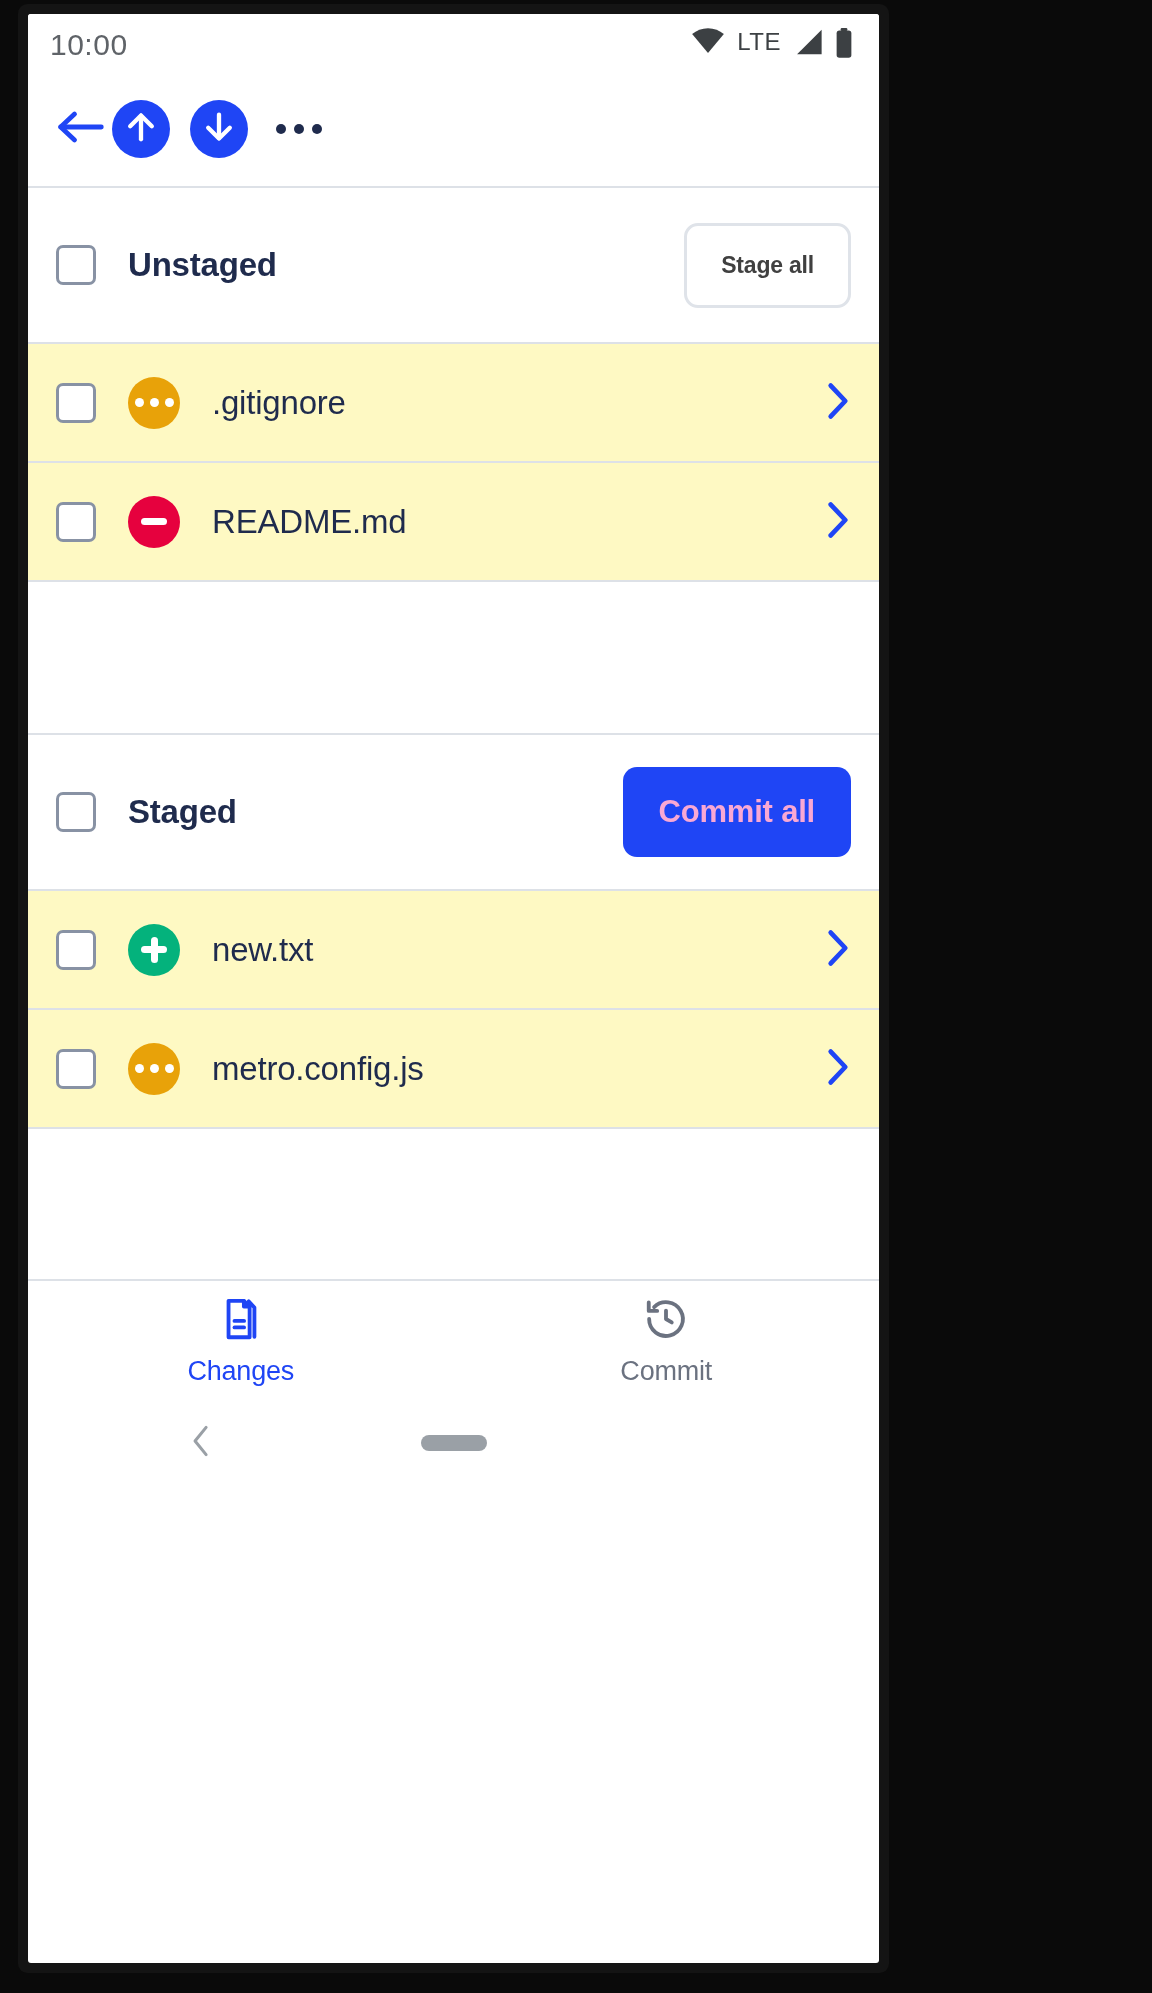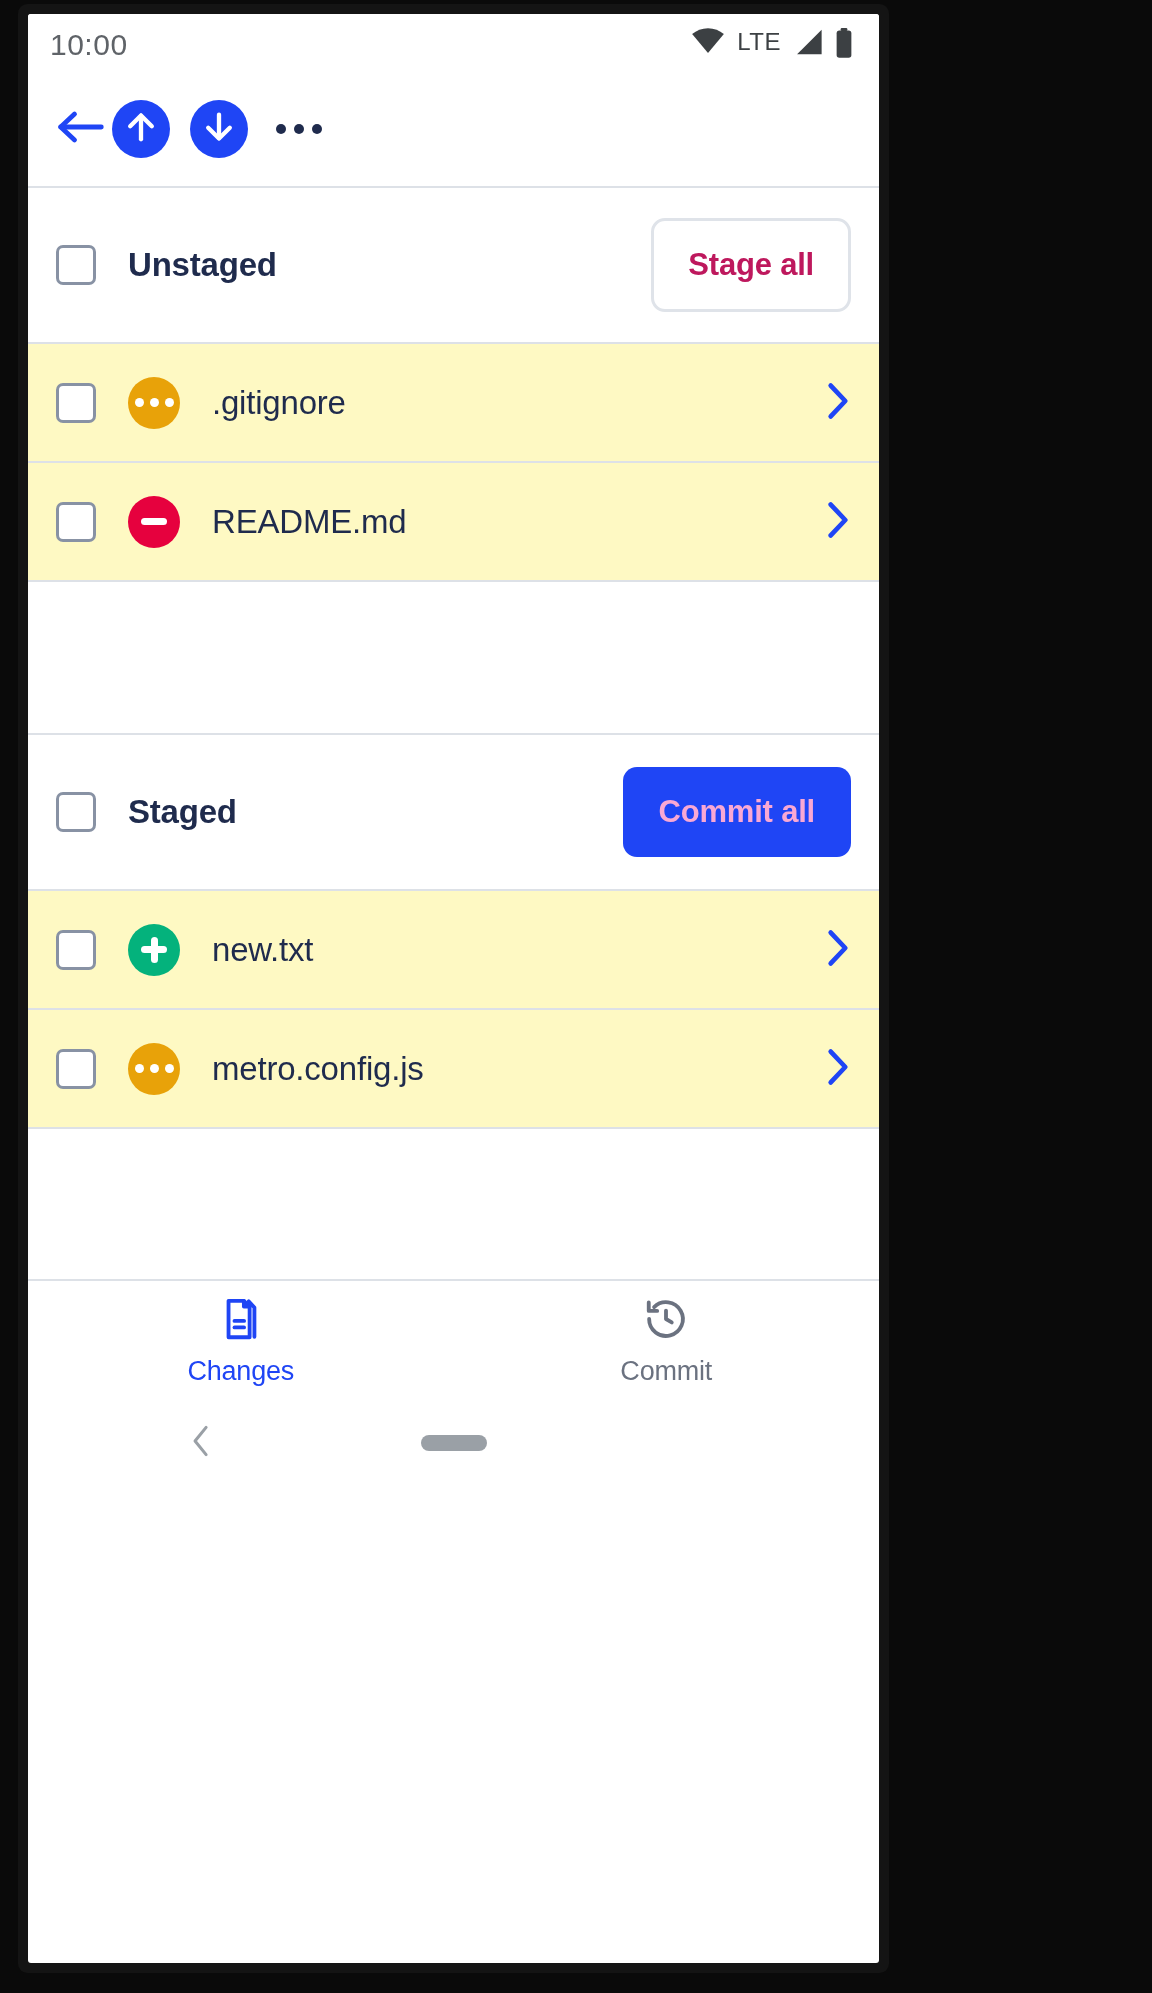--- a/index.html
+++ b/index.html
@@ -101,22 +101,22 @@
   }
   .section-title {
     font-size: 33px; font-weight: bold; color: #1f2b4d;
     margin-left: 32px; flex: 1 1 auto;
     letter-spacing: -.2px;
   }
   .btn-outline {
     border: 3px solid #dfe3e9;
     border-radius: 14px;
     background: #fff;
-    color: #be185d;
-    font-size: 31px; font-weight: bold;
+    color: #404040;
+    font-size: 23px; font-weight: bold;
     padding: 26px 34px;
     cursor: pointer;
     font-family: "Liberation Sans", sans-serif;
     letter-spacing: -.2px;
   }
   .btn-filled {
     border: none;
     border-radius: 14px;
     background: #1f45f5;
     color: #f9a8d4;

